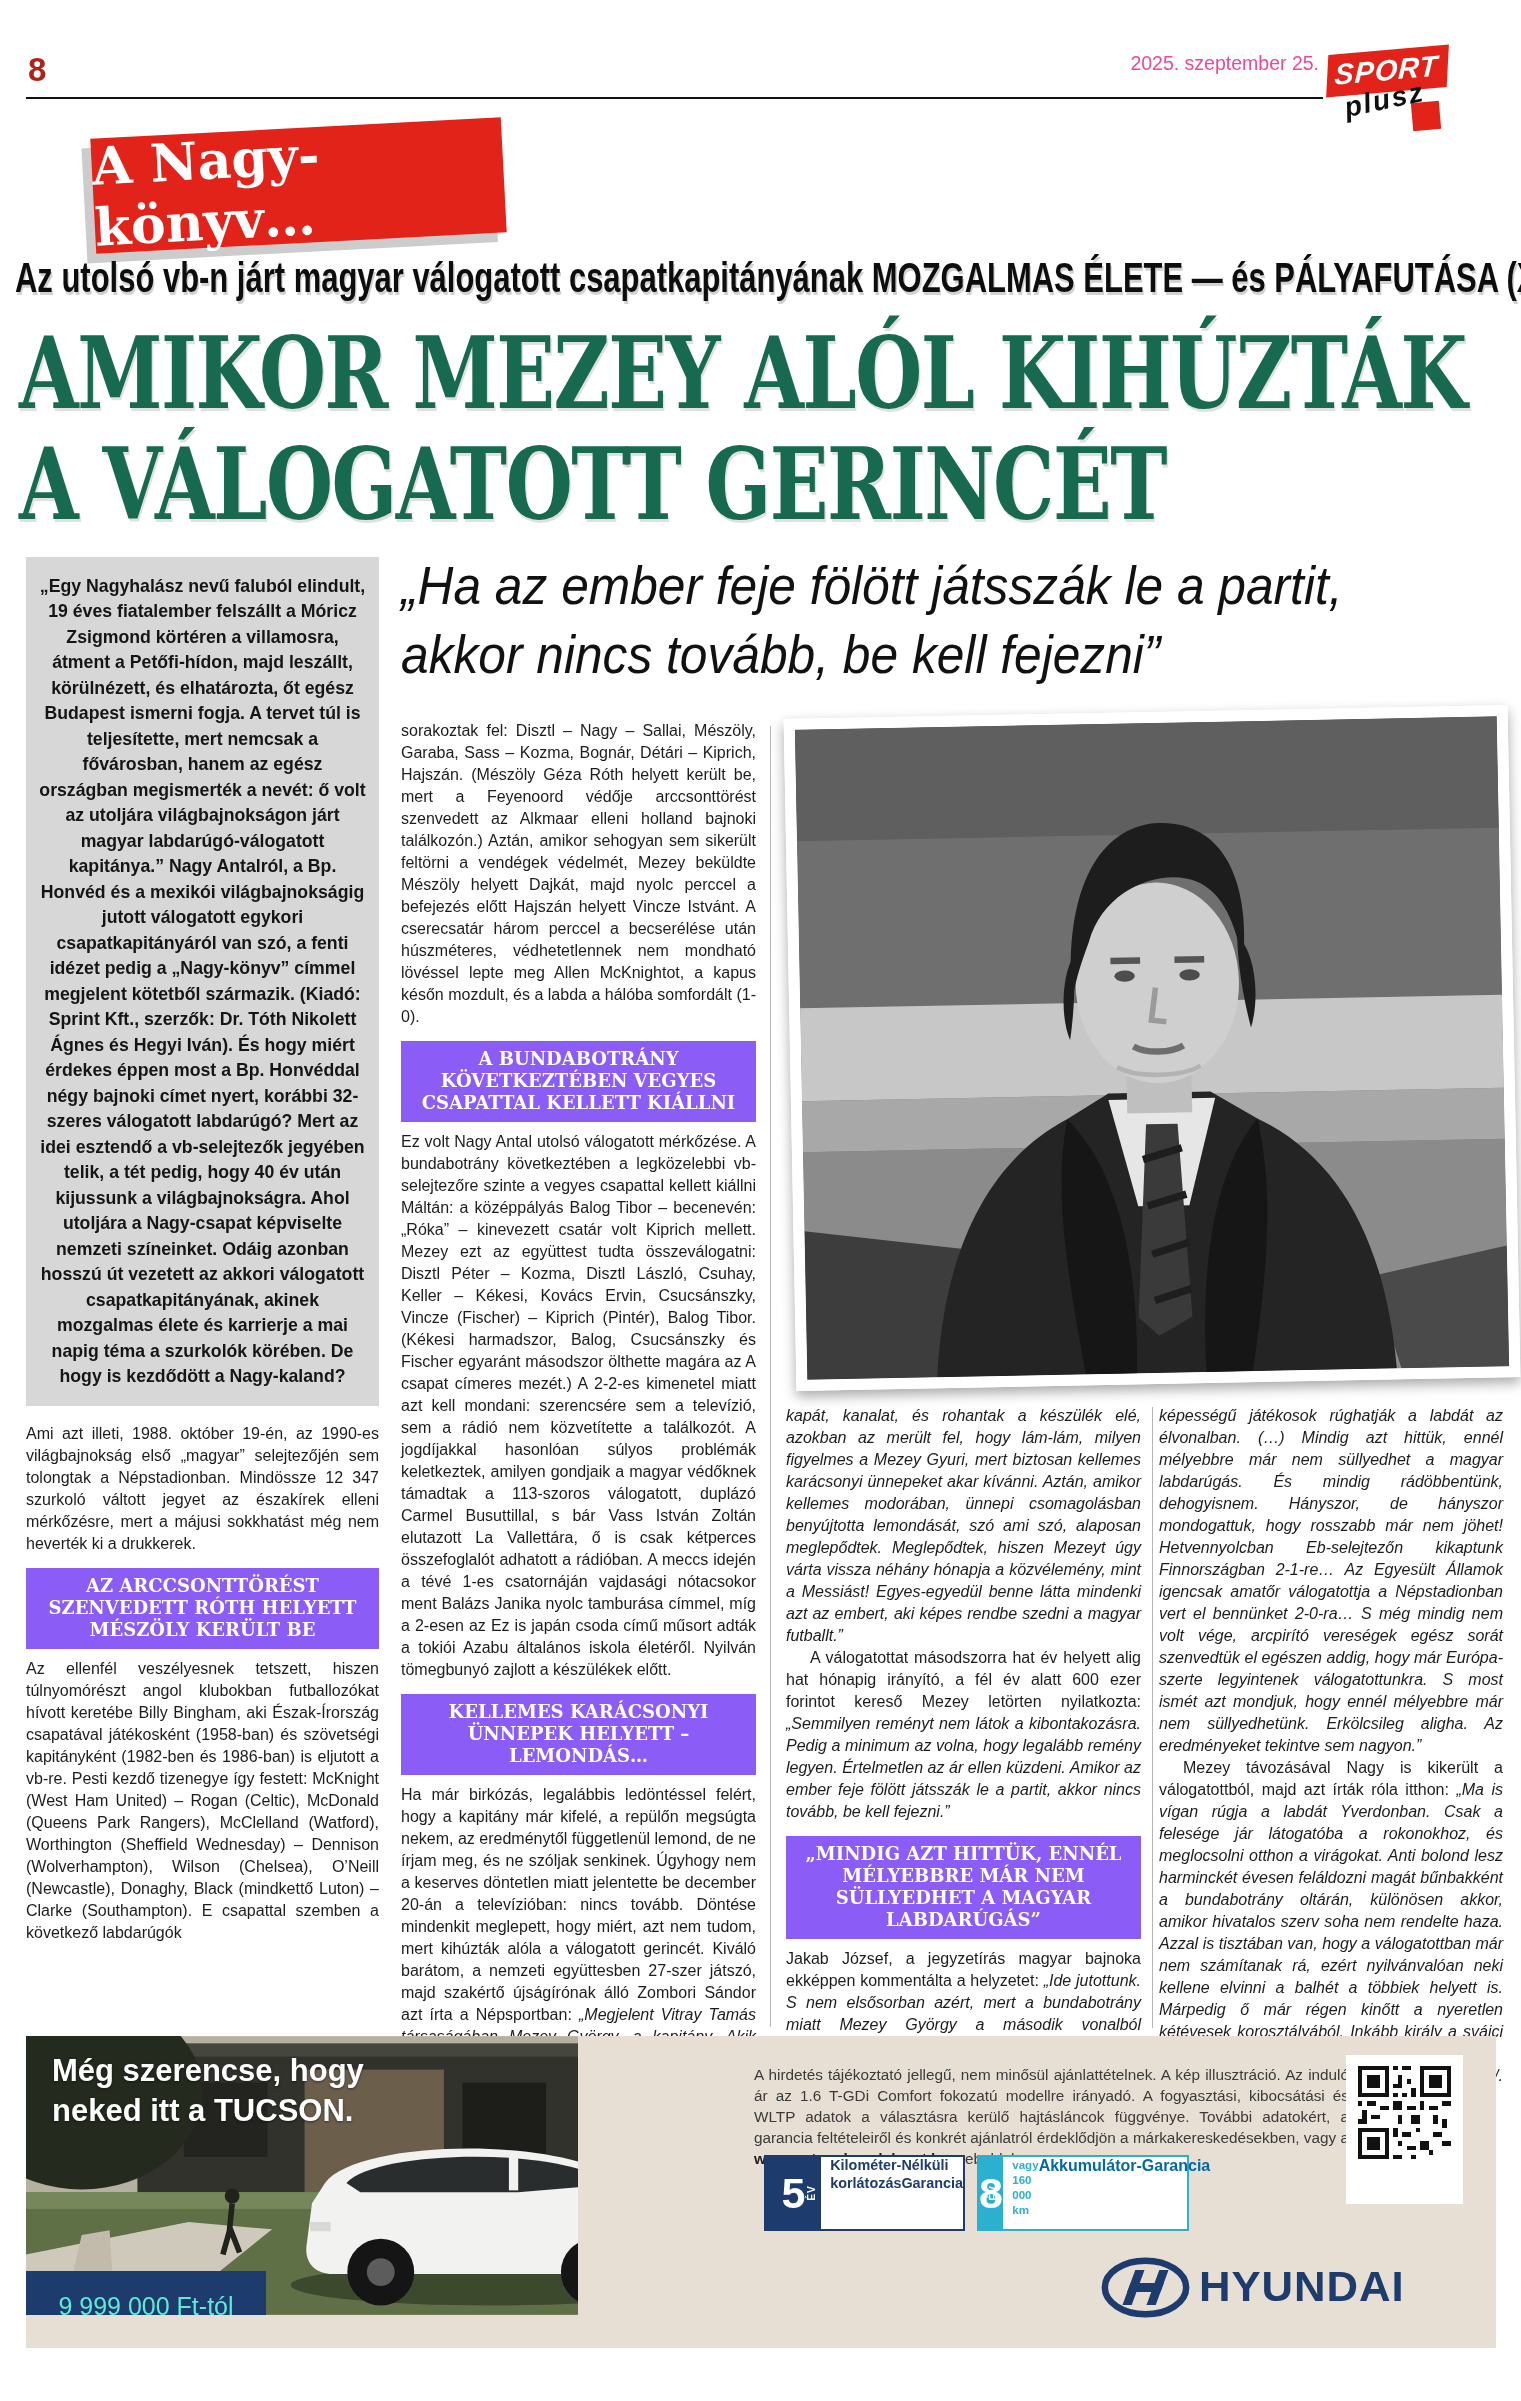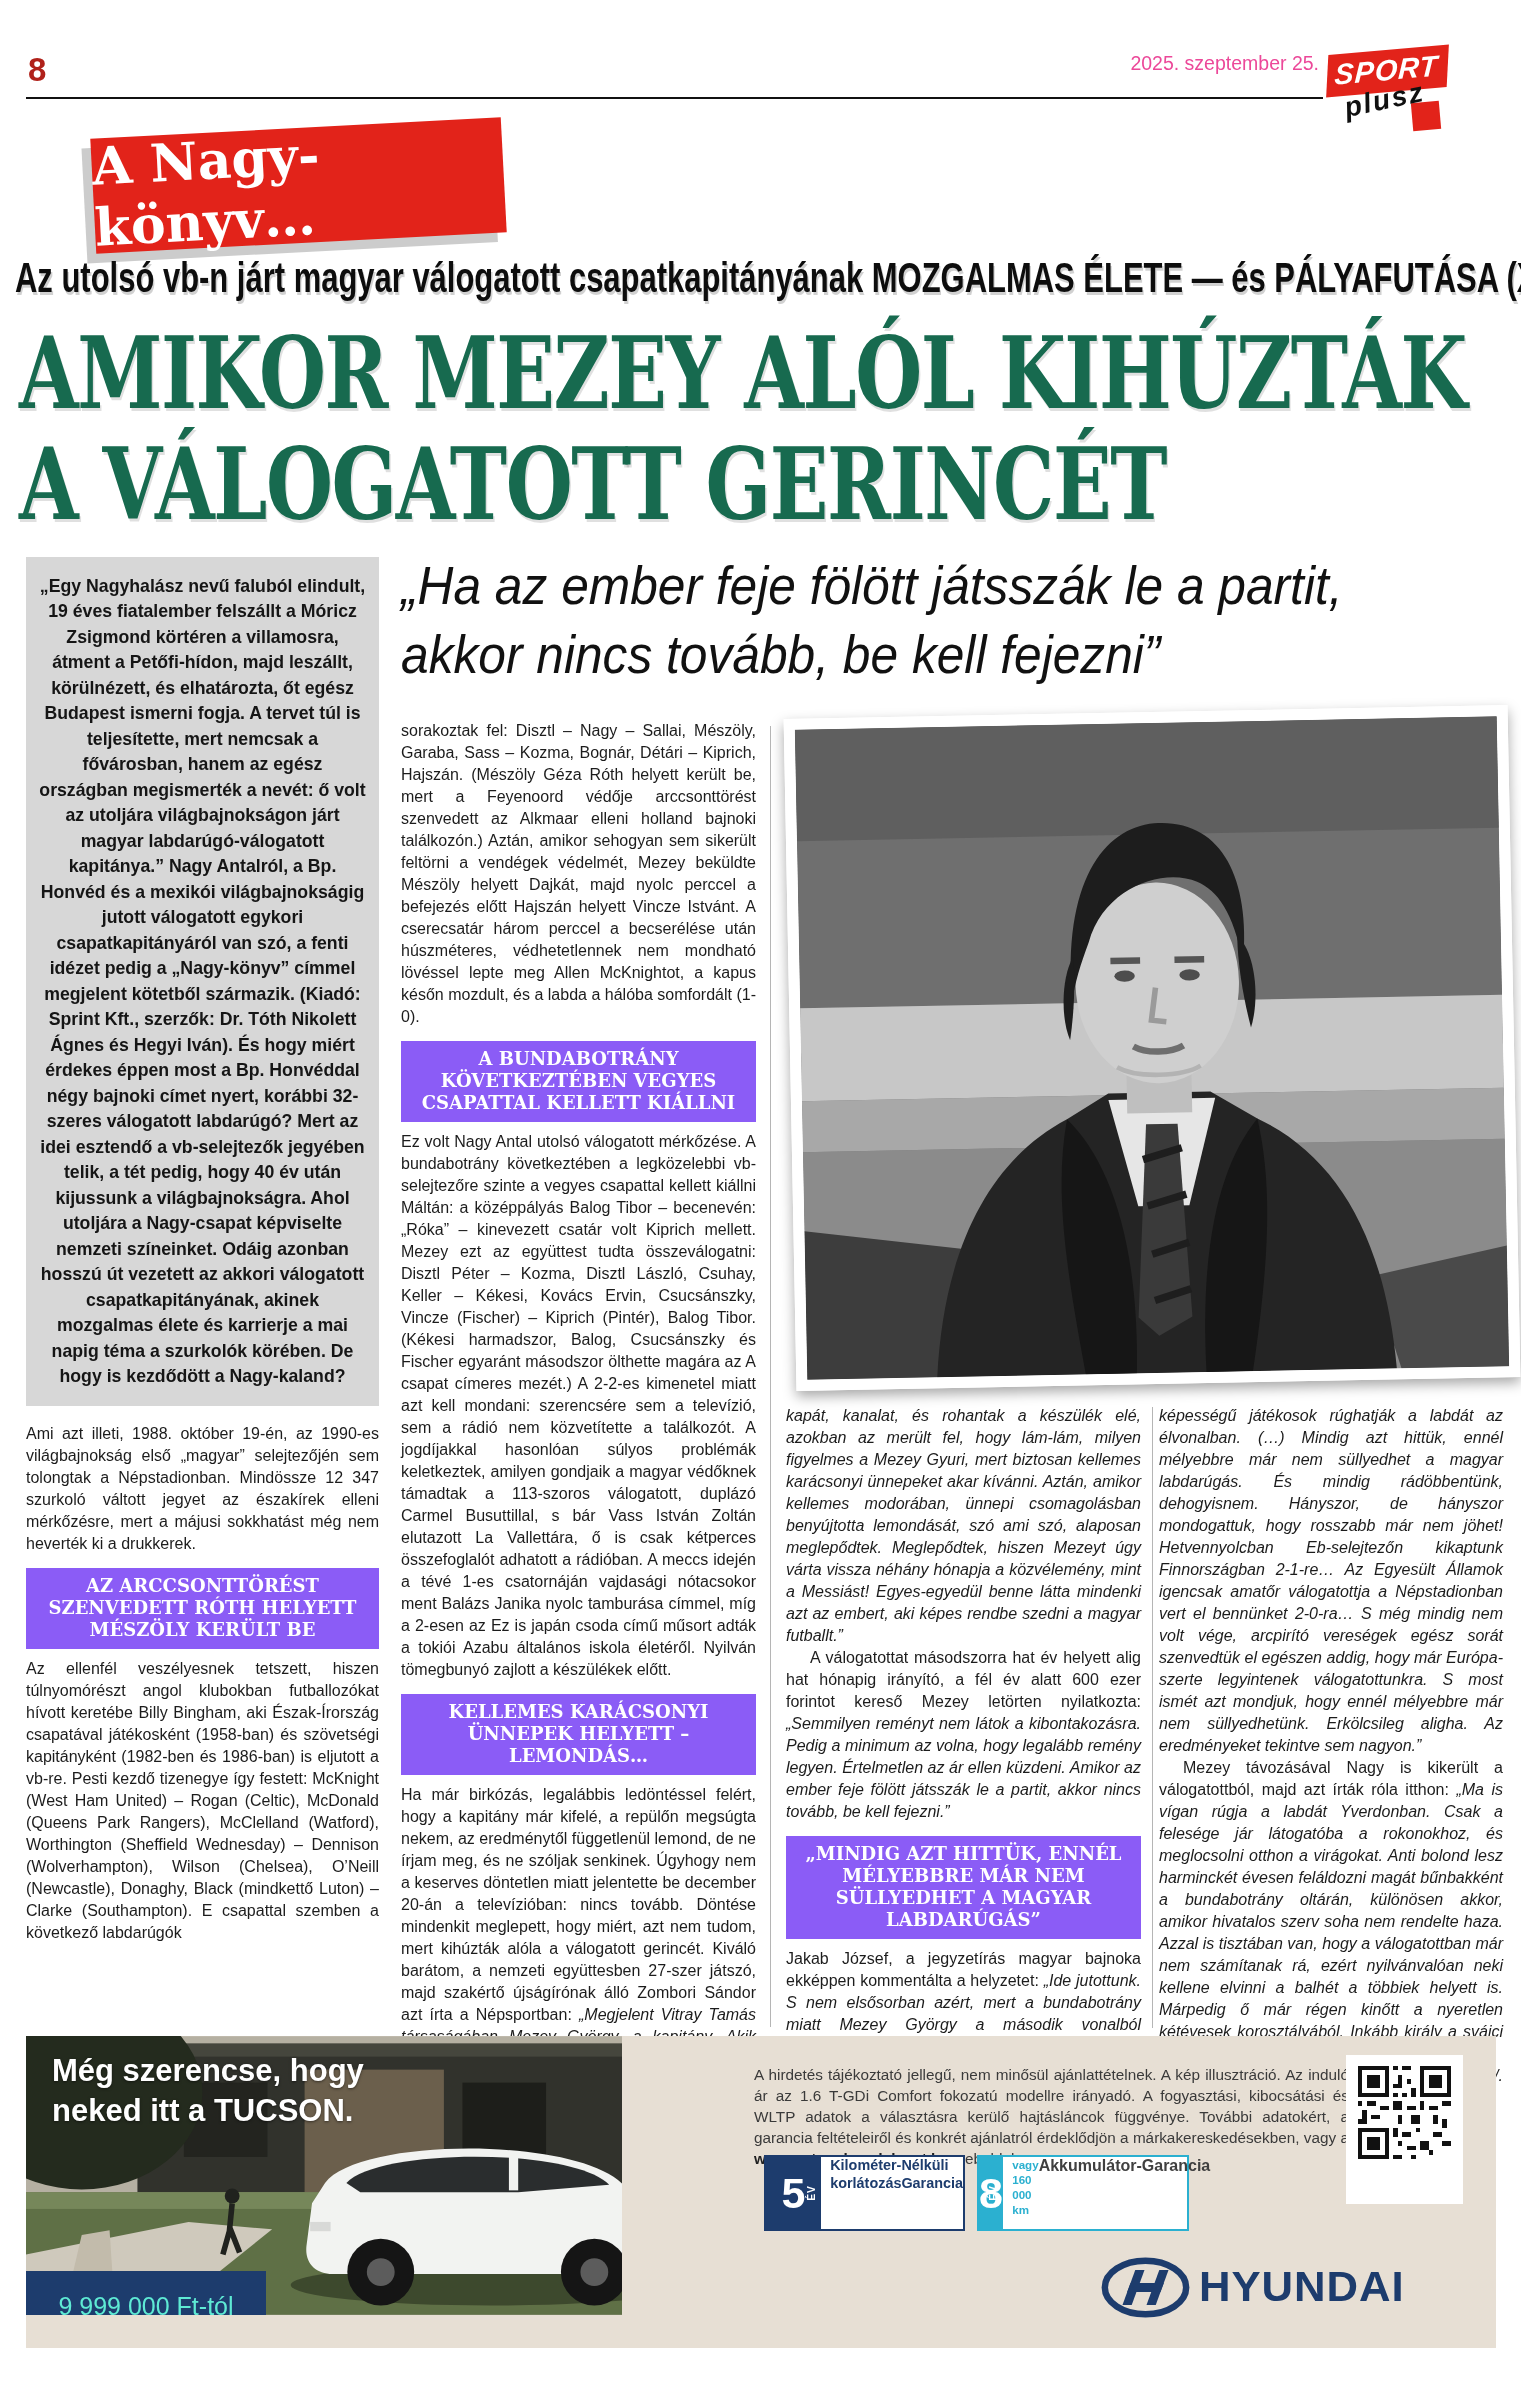--- a/index.html
+++ b/index.html
@@ -54,42 +54,42 @@
   .col-rule{position:absolute;width:0.9px;background:#b5b5b5;}
   .rule-a{left:770px;top:726px;height:1301px;}
   .rule-b{left:1152px;top:1407px;height:621px;}
   
   .photo-frame{position:absolute;left:790px;top:712px;width:702px;height:650px;
       background:#fff;border:11px solid #fff;box-shadow:0 5.6px 13px rgba(0,0,0,.35);
       transform:rotate(-1.1deg);}
   .photo-frame svg{display:block;}
   
   .ad{position:absolute;left:26px;top:2036px;width:1470px;height:312px;background:#e7dfd4;}
-  .ad-photo{position:absolute;left:0;top:0;width:596px;height:279px;overflow:hidden;}
+  .ad-photo{position:absolute;left:0;top:0;width:552px;height:279px;overflow:hidden;}
   .ad-headline{position:absolute;left:26px;top:15px;color:#fff;font-weight:bold;
       font-size:31px;line-height:40px;text-shadow:0 0.9px 2.8px rgba(0,0,0,.5);}
   .ad-price{position:absolute;left:0;top:212px;width:240px;height:50px;background:#1d3c6d;
       color:#5eead4;font-size:25px;display:flex;align-items:flex-end;justify-content:center;margin-top:23px;}
   .ad-disclaimer{position:absolute;left:728px;top:28px;width:595px;font-size:15.3px;
       line-height:21px;color:#3a3a3a;text-align:justify;}
   .ad-disclaimer b{color:#222;}
   .qr-card{position:absolute;left:1320px;top:18.6px;width:117px;height:149px;background:#fff;
       display:flex;justify-content:center;padding-top:11px;box-sizing:border-box;}
   .badge{position:absolute;top:119px;height:76px;background:#fff;display:flex;box-sizing:border-box;}
   .badge1{left:738px;width:201px;border:2.8px solid #1d3c6d;}
   .badge2{left:951px;width:212px;border:2.8px solid #2bb0d0;}
   .badge-num{width:58px;display:flex;align-items:center;justify-content:center;color:#fff;
       font-weight:bold;font-size:43px;position:relative;}
   .badge1 .badge-num{background:#1d3c6d;} .badge2 .badge-num{background:#2bb0d0;}
   .badge-unit{position:absolute;right:1.9px;top:50%;transform:translateY(-50%) rotate(-90deg);
       font-size:10.2px;letter-spacing:0.9px;}
   .badge-txt{flex:1;display:flex;flex-direction:row;justify-content:center;padding-left:9.3px;}
   .badge1 .badge-txt div{color:#1d3c6d;font-weight:bold;font-size:14.4px;line-height:17.7px;}
   .badge2 .badge-small{color:#2bb0d0;font-weight:bold;font-size:11.6px;line-height:15px;}
-  .badge2 .badge-big{color:#404040;font-weight:bold;font-size:16px;line-height:18.6px;}
+  .badge2 .badge-big{color:#0369a1;font-weight:bold;font-size:16px;line-height:18.6px;}
   .autopalace{position:absolute;left:694px;top:223px;width:307px;height:74px;}
   .ap-chev{position:absolute;left:0;top:5.6px;}
   .ap-name{position:absolute;left:30px;top:0;font-size:38px;font-weight:bold;color:#2e6cb5;
       letter-spacing:-0.9px;}
   .ap-member{position:absolute;left:32px;top:52px;font-size:10.2px;letter-spacing:2.8px;color:#1d3c6d;}
   .ap-region{position:absolute;left:206px;top:49px;font-size:13px;letter-spacing:5.6px;color:#5bc4c0;}
   .hyundai{position:absolute;left:1075px;top:221px;width:344px;height:65px;}
   .hy-word{position:absolute;left:98px;top:5.6px;font-size:42px;font-weight:bold;color:#1d3c6d;
       letter-spacing:0.9px;transform:scaleX(1.04);transform-origin:0 50%;}
 </style>

